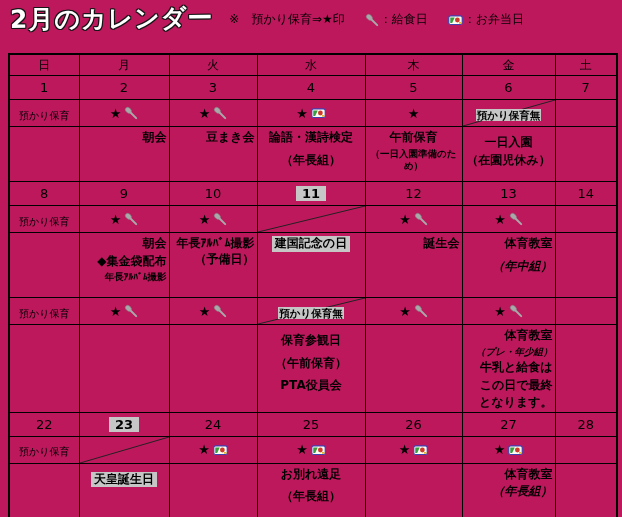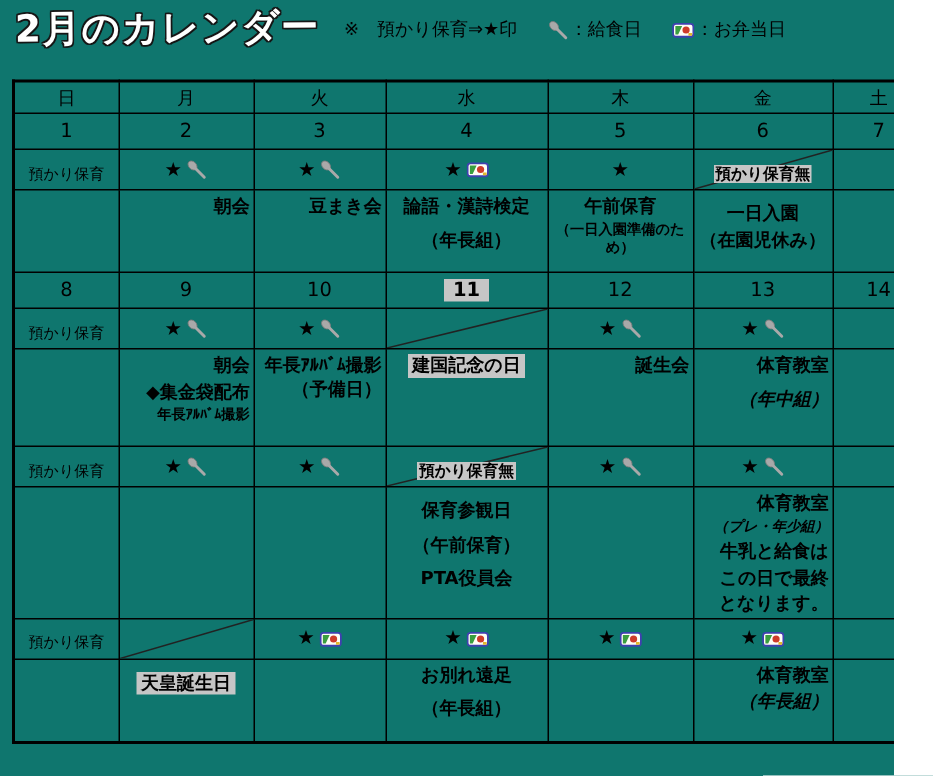--- a/index.html
+++ b/index.html
@@ -1,17 +1,17 @@
 <!DOCTYPE html>
 <html><head>
 <meta charset="utf-8">
 <style>
   html,body{margin:0;padding:0;background:#fff;}
-  .page{position:relative;width:576px;height:517px;background:#0f766e;overflow:hidden;
-        font-family:"DejaVu Sans","Liberation Sans",sans-serif;color:#000;padding-left:20px;}
+  .page{position:relative;width:622px;height:517px;background:#be185d;overflow:hidden;
+        font-family:"DejaVu Sans","Liberation Sans",sans-serif;color:#000;}
   
   .topbar{position:absolute;top:4px;left:10px;display:flex;align-items:flex-end;}
   .title{font-size:25px;font-weight:bold;letter-spacing:1px;color:#fff;line-height:1.2;
          text-shadow:-1px -1px 0 #161616,0 -1px 0 #161616,1px -1px 0 #161616,
                      -1px 0 0 #161616,1px 0 0 #161616,
                      -1px 1px 0 #161616,0 1px 0 #161616,1px 1px 0 #161616;
          transform:rotate(-0.5deg);}
   .legend{display:flex;align-items:center;gap:20px;font-size:12px;margin-left:16px;padding-bottom:6px;white-space:nowrap;}
   .legend-item{display:flex;align-items:center;gap:1px;}
   
@@ -293,20 +293,29 @@
       <td class="L">
             <div class="ev">体育教室</div>
             <div class="ev sm ind">（プレ・年少組）</div>
             <div class="ev">牛乳と給食は</div>
             <div class="ev">この日で最終</div>
             <div class="ev">となります。</div>
           </td>
       <td></td>
     </tr>
 
+    <tr class="dates">
+      <td>22</td>
+      <td><span class="dhl">23</span></td>
+      <td>24</td>
+      <td>25</td>
+      <td>26</td>
+      <td>27</td>
+      <td>28</td>
+    </tr>
     <tr class="care">
       <td><span class="carelabel">預かり保育</span></td>
       <td>
             <svg class="slash" viewBox="0 0 100 100" preserveAspectRatio="none">
               <line x1="0" y1="100" x2="100" y2="0" stroke="#222" stroke-width="1" vector-effect="non-scaling-stroke"></line>
             </svg>
           </td>
       <td>
             <div class="marks">
               <span class="star">★</span>

